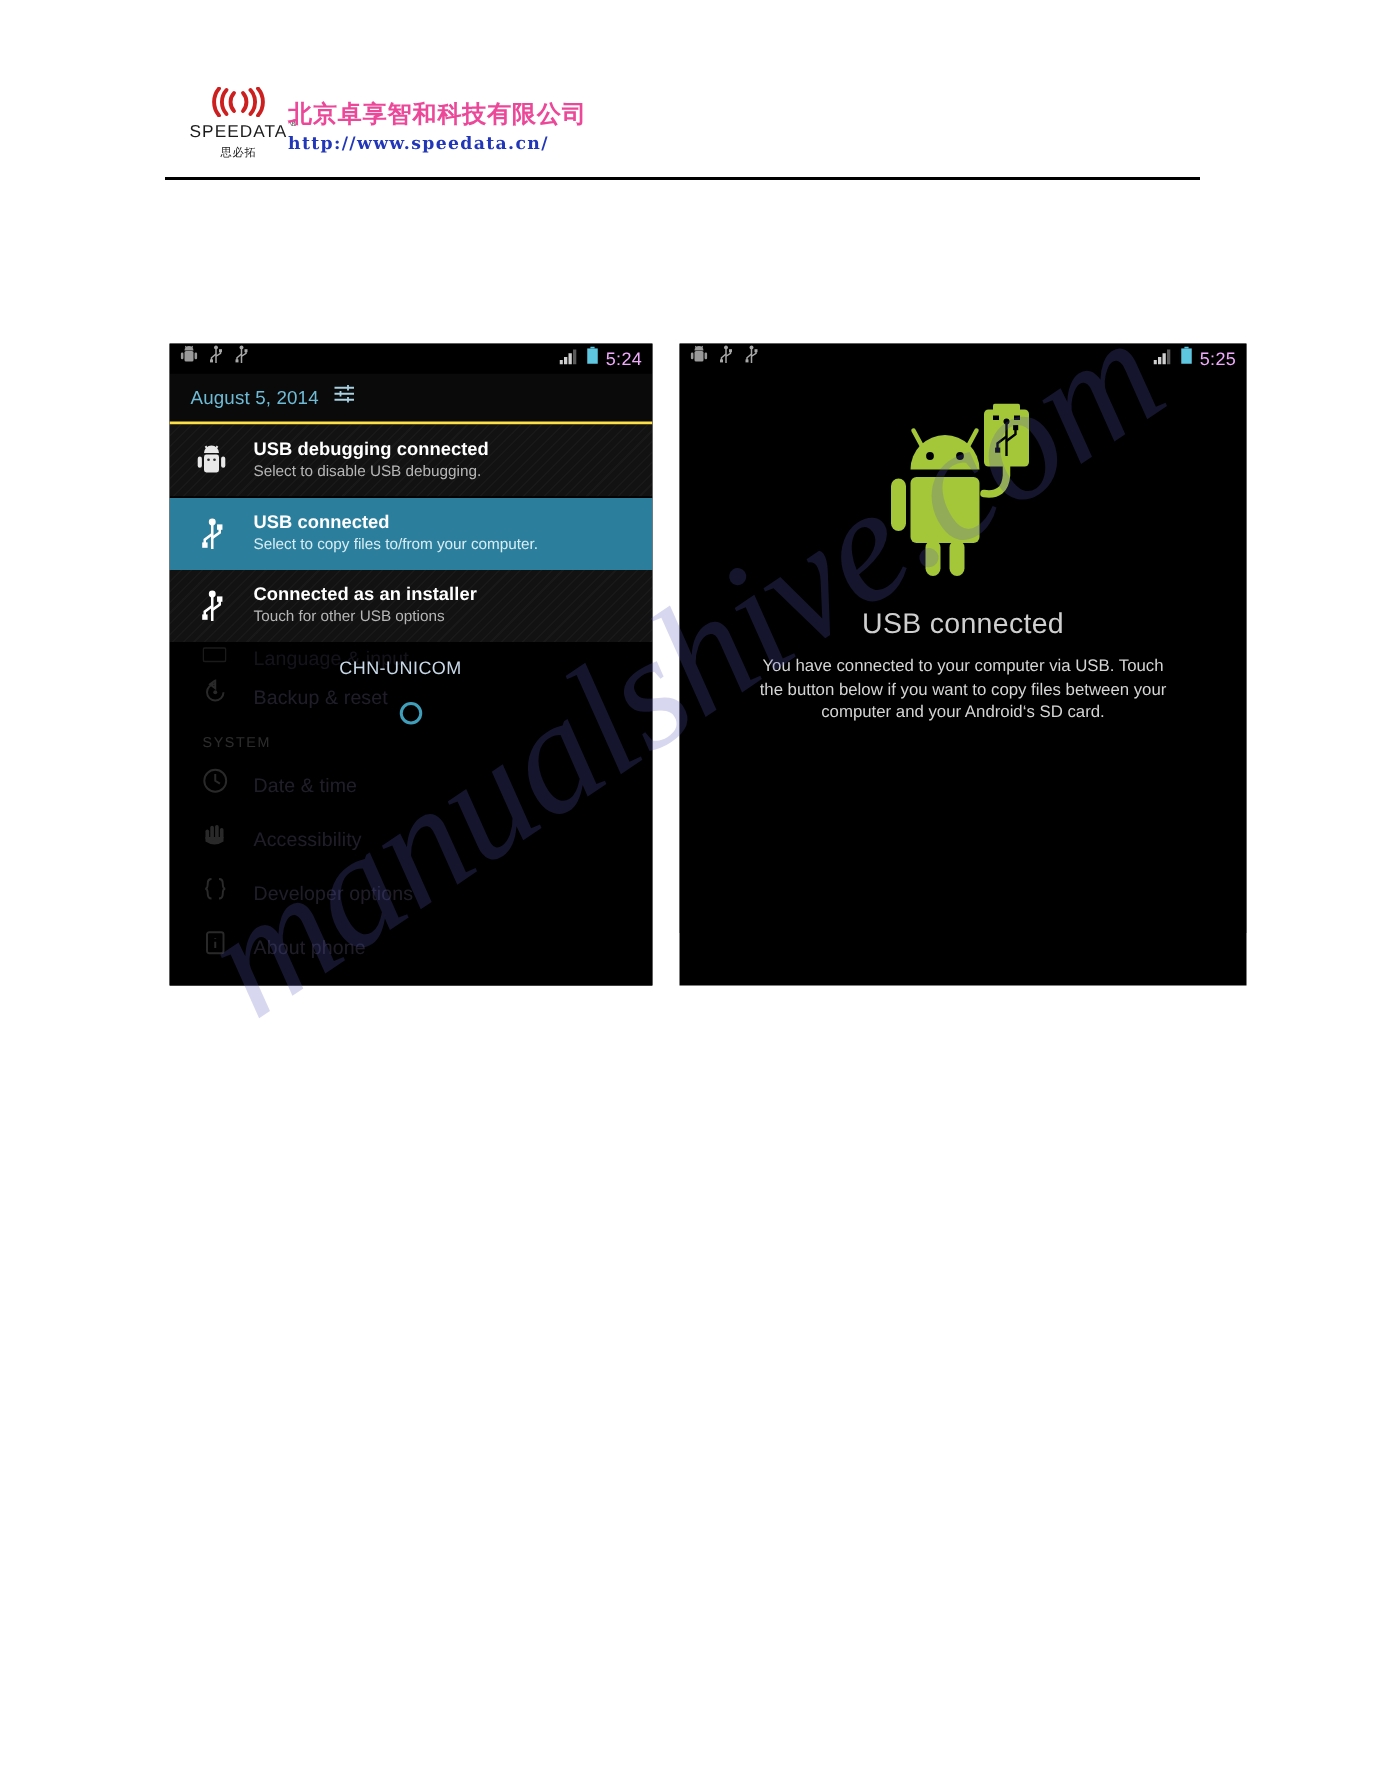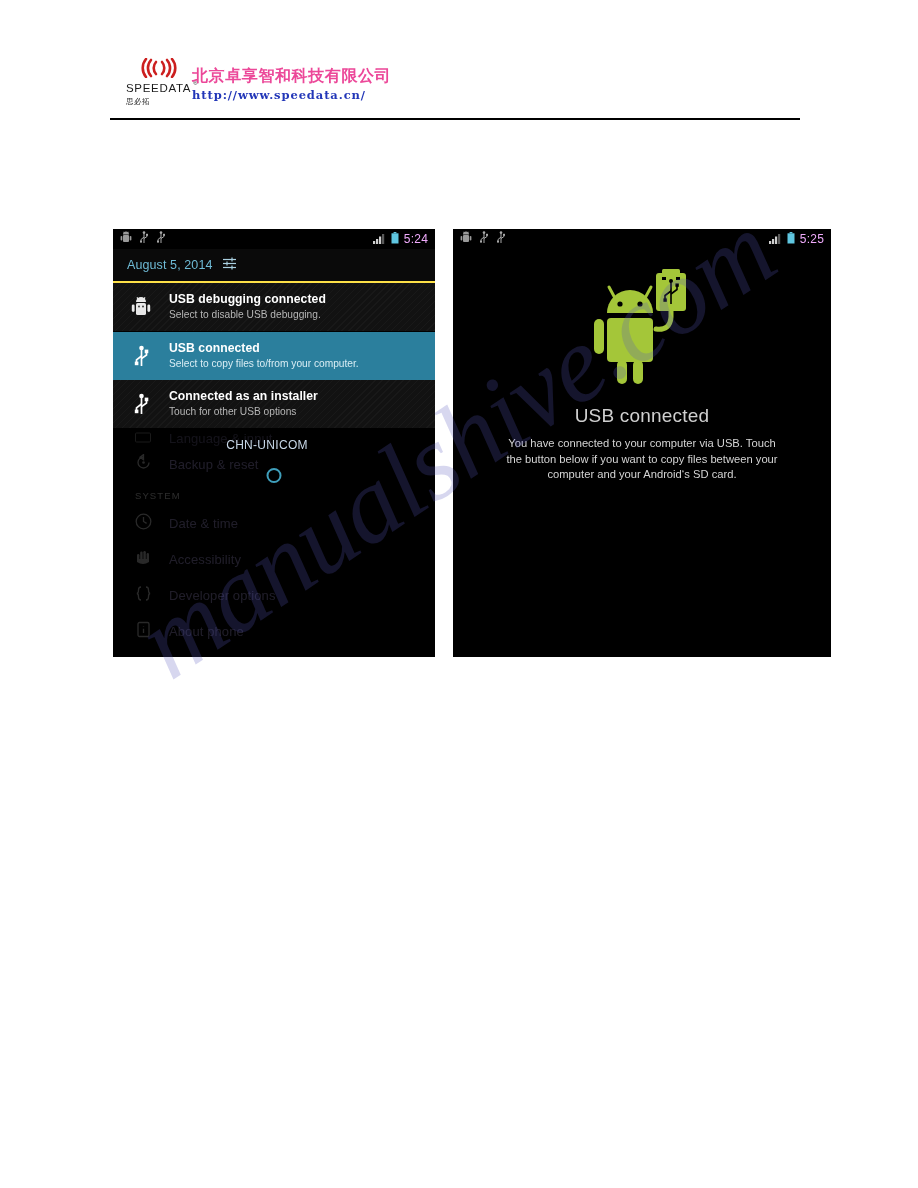--- a/index.html
+++ b/index.html
@@ -21,20 +21,21 @@
     left: 0; top: 0;
     width: 918px;
     height: 125px;
   }
   .logo-block {
     position: absolute;
     left: 126px;
     top: 58px;
     width: 66px;
     height: 52px;
+    text-align: center;
   }
   .logo-waves {
     width: 66px;
     height: 20px;
     position: relative;
   }
   .logo-waves svg { display: block; }
   .logo-wordmark {
     font-family: "Liberation Sans", sans-serif;
     font-size: 11.5px;

